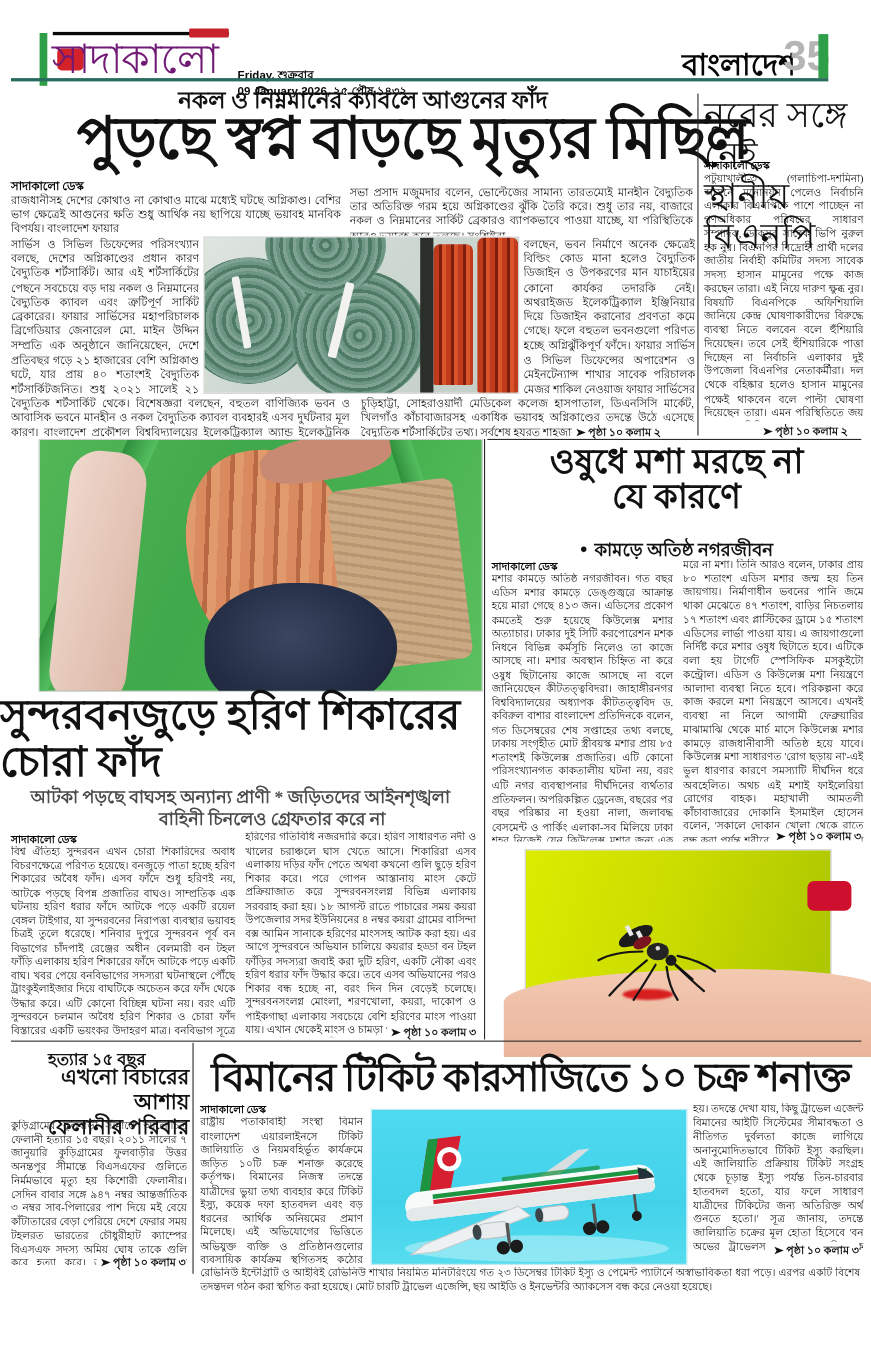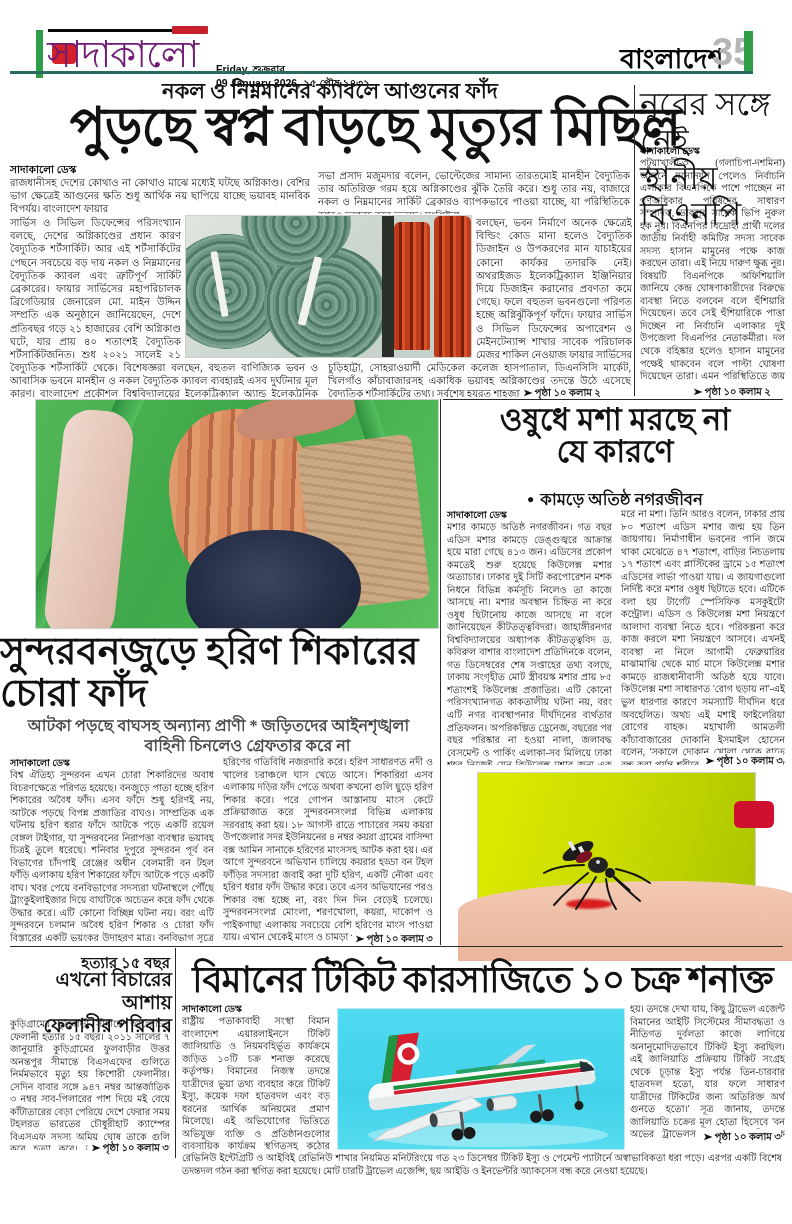--- a/index.html
+++ b/index.html
@@ -24,21 +24,21 @@
   .teal-rule{background:#2a6b5f;height:3px;}
   
   .kicker{font-size:21px;font-weight:bold;text-align:center;line-height:1.1;}
   .h-main{font-size:53px;font-weight:bold;text-align:center;line-height:1.02;letter-spacing:-1px;}
   .h-side{font-size:32px;font-weight:normal;line-height:1.15;}
   .h-mosq{font-size:31px;font-weight:bold;text-align:center;line-height:1.05;}
   .bullet-line{font-size:16.5px;font-weight:bold;text-align:center;line-height:1.2;}
   .bullet-dot{font-size:12px;vertical-align:2px;margin-right:6px;}
   .h-deer{font-size:38px;font-weight:bold;text-align:left;line-height:1.05;}
   .deer-sub{font-size:16px;font-weight:bold;color:#4a4a4a;text-align:center;line-height:1.25;}
-  .h-felani-kicker{font-size:15px;font-weight:bold;text-align:right;}
+  .h-felani-kicker{font-size:15px;font-weight:bold;text-align:center;}
   .h-felani{font-size:19px;font-weight:bold;text-align:right;line-height:1.2;}
   .h-ticket{font-size:36px;font-weight:bold;text-align:center;letter-spacing:-1px;}
   
   .photo{overflow:hidden;border:1px solid #cfcfcf;}
   .cable-photo{background:linear-gradient(135deg,#dfe5df 0%,#cdd8d0 45%,#c2cec6 100%);}
   .coil{border-radius:50%;background:repeating-radial-gradient(circle at 50% 50%, #7ea393 0 3px, #4f7a66 3px 6px, #6d9583 6px 9px);}
   .copper{background:repeating-linear-gradient(90deg,#c03a1c 0 5px,#7e1d0c 5px 8px,#d9542b 8px 11px);border-radius:6px 6px 2px 2px;}
   .ziptie{background:#f2f2ee;border-radius:2px;}
   .carcass-photo{background:linear-gradient(115deg,#53b757 0%,#3fa84a 40%,#49b352 70%,#5cc05f 100%);}
   .carcass-rail{background:linear-gradient(90deg,#2f8f3c,#55c060);border-radius:6px;}

